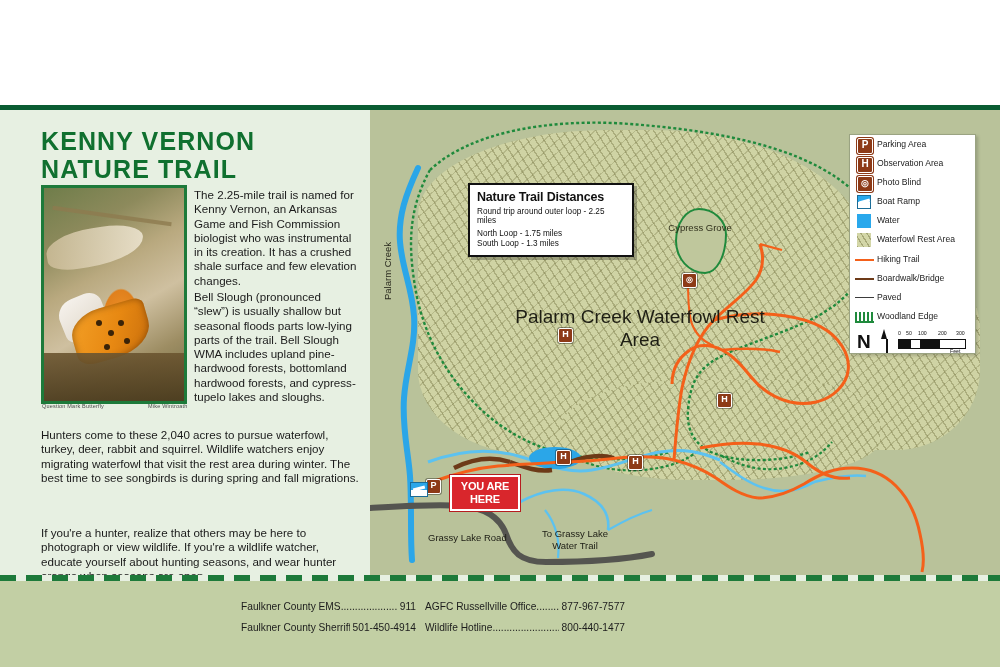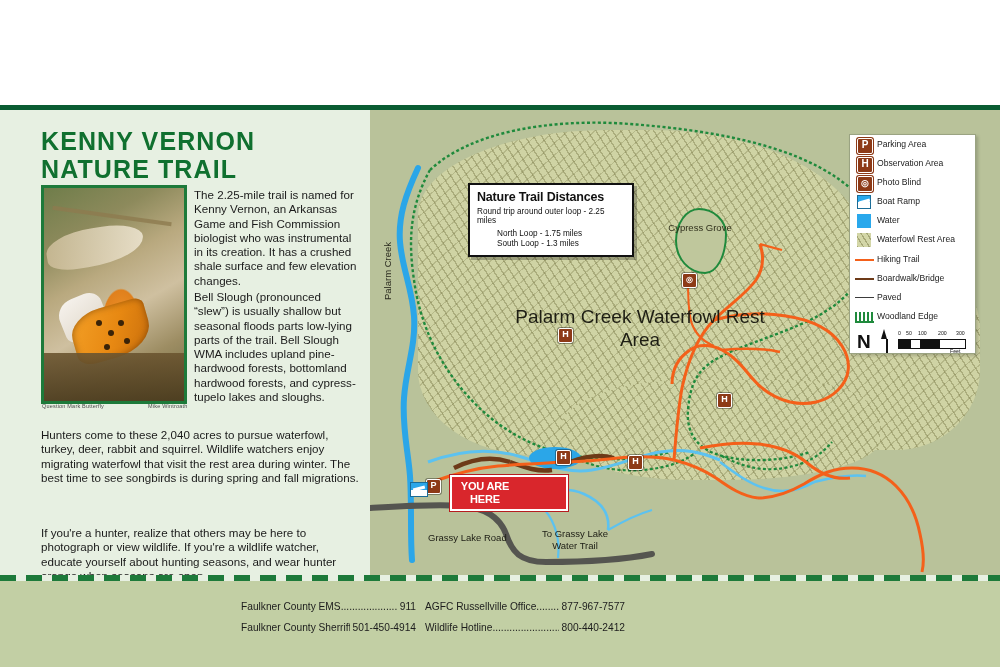--- a/index.html
+++ b/index.html
@@ -162,27 +162,26 @@
   svg.maplayer{position:absolute;left:0;top:0;width:630px;height:465px;}
 
   .ntd-box{
     position:absolute;left:98px;top:73px;width:148px;
     background:#ffffff;border:2px solid #111;
     box-shadow:3px 3px 0 rgba(0,0,0,.25);
     padding:5px 7px 6px 7px;
   }
   .ntd-title{font-size:12.5px;font-weight:bold;color:#111;letter-spacing:-.2px;}
   .ntd-sub{font-size:8.2px;color:#111;margin-top:3px;}
-  .ntd-l{font-size:8.2px;color:#111;margin-top:4px;line-height:10px;margin-left:20px;}
+  .ntd-l{font-size:8.2px;color:#111;margin-top:4px;line-height:10px;}
 
   .yah{
     position:absolute;left:80px;top:365px;width:66px;height:32px;
     background:#d9262c;border:2px solid #ffffff;
     box-shadow:0 0 0 1px #b71c1f;
-    padding-left:48px;
   }
   .yah-t{
     position:absolute;left:0;top:3px;width:66px;text-align:center;
     color:#fff;font-size:11px;font-weight:bold;line-height:13px;letter-spacing:-.2px;
   }
   .road-label{position:absolute;font-size:9.5px;color:#1c1c14;}
   .rl1{left:58px;top:422px;}
   .rl2{left:160px;top:418px;width:90px;text-align:center;line-height:12px;}
 
   .mapicon{
@@ -452,19 +451,19 @@
       </div>
     </div>
 
     <div class="num-col nc2">
       <div class="num-row">
         <span class="num-lbl"><span>AGFC Russellville Office</span><span>................</span></span>
         <span class="num-val">877-967-7577</span>
       </div>
       <div class="num-row">
         <span class="num-lbl"><span>Wildlife Hotline</span><span>................................</span></span>
-        <span class="num-val">800-440-2412</span>
+        <span class="num-val">800-440-1477</span>
       </div>
     </div>
 
   </div>
 
 </div>
 
 </body></html>

